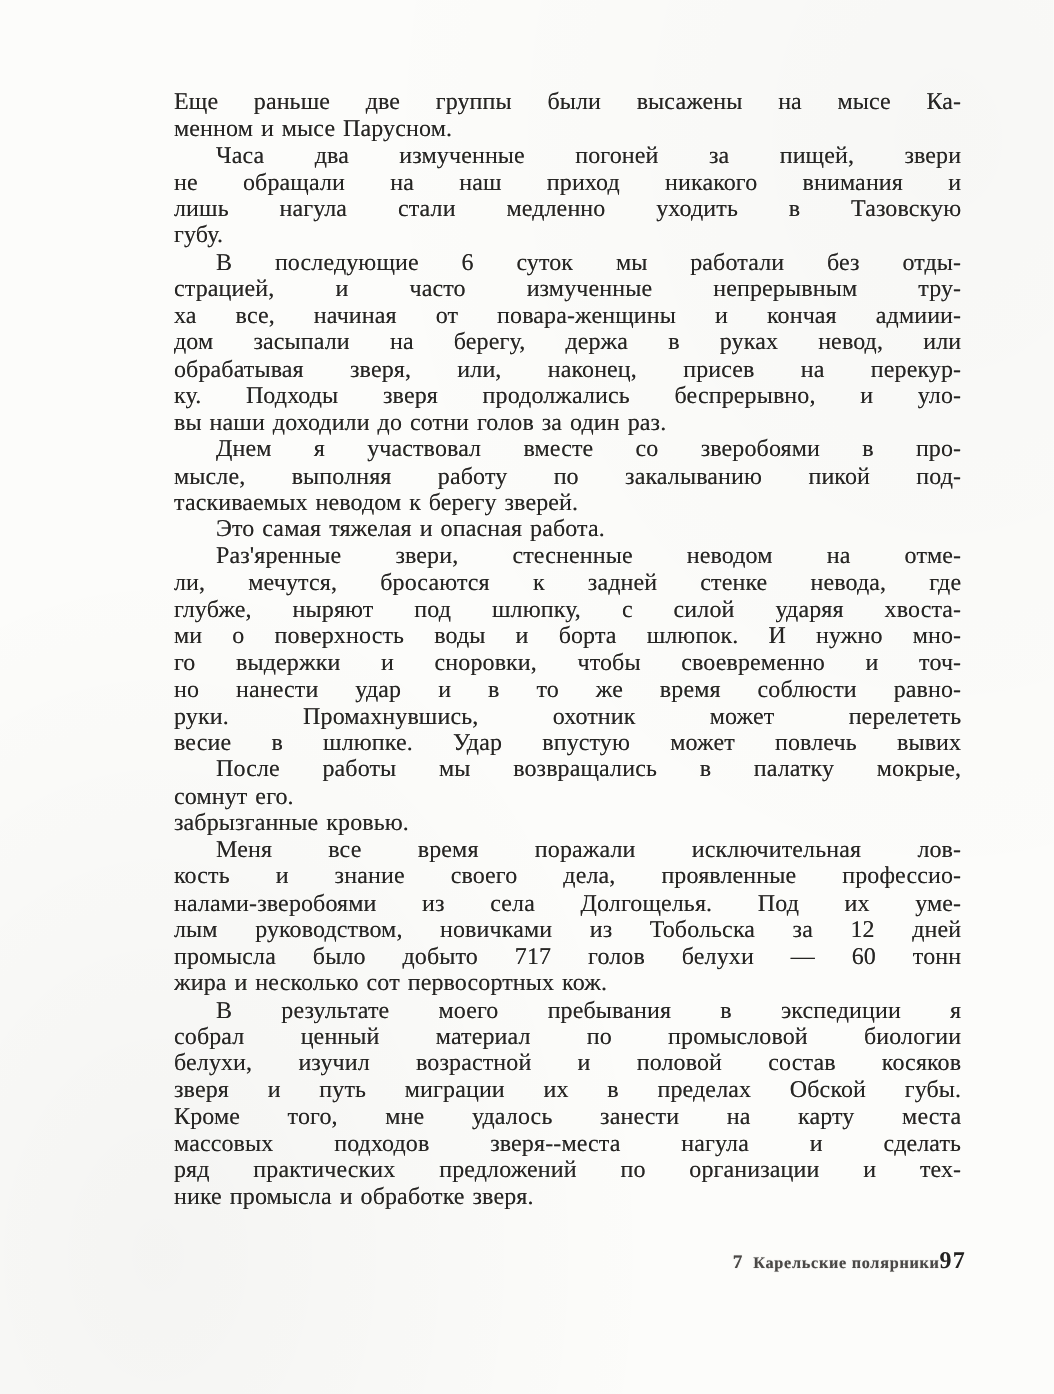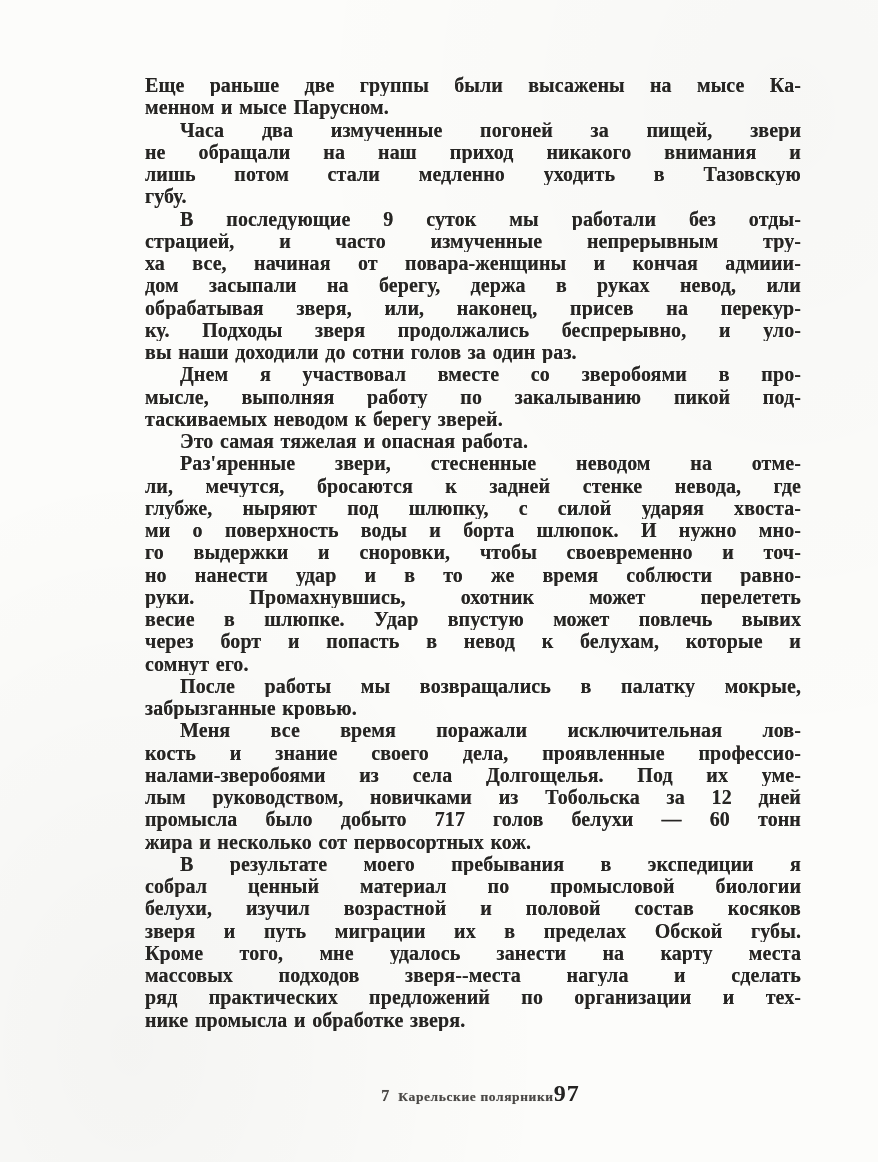--- a/index.html
+++ b/index.html
@@ -23,21 +23,21 @@
       radial-gradient(ellipse at 90% 10%, rgba(0,0,0,0.02), rgba(0,0,0,0) 45%),
       #fcfcfa;
   }
   .text-block {
     position: absolute;
     left: 145px;
     top: 74px;
     width: 656px;
     font-size: 20px;
     line-height: 22.25px;
-    font-weight: bold;
+    font-weight: normal;
     color: #262523;
     letter-spacing: 0.1px;
     word-spacing: 1.5px;
     text-shadow: 0 0 0.5px rgba(30,28,26,0.55);
   }
   .line {
     height: 22.25px;
     overflow: hidden;
     text-align: justify;
     text-align-last: justify;
@@ -49,78 +49,76 @@
   }
   .line.indent {
     text-indent: 35px;
   }
   .footer {
     position: absolute;
     left: 145px;
     top: 1040px;
     width: 660px;
     display: flex;
-    justify-content: center;
+    justify-content: flex-end;
     align-items: baseline;
-    margin-top: 40px;
   }
   .signature {
     padding-left: 11px;
     color: #4a4846;
     letter-spacing: 0.6px;
     font-size: 13.5px;
     font-weight: bold;
     text-shadow: 0 0 0.7px rgba(60,58,56,0.5);
   }
   .signature .sig-number {
     font-size: 16px;
     margin-right: 9px;
     letter-spacing: 0;
   }
   .page-number {
-    font-size: 24px;
+    font-size: 20px;
     font-weight: bold;
     color: #232221;
     letter-spacing: 1px;
   }
 </style>
 </head>
 <body>
 
 <div class="page">
 
   <div class="text-block">
       <div class="line">Еще раньше две группы были высажены на мысе Ка-</div>
       <div class="line last">менном и мысе Парусном.</div>
       <div class="line indent">Часа два измученные погоней за пищей, звери</div>
       <div class="line">не обращали на наш приход никакого внимания и</div>
-      <div class="line">лишь потом стали медленно уходить в Тазовскую</div>
+      <div class="line">лишь нагула стали медленно уходить в Тазовскую</div>
       <div class="line last">губу.</div>
-      <div class="line indent">В последующие 9 суток мы работали без отды-</div>
+      <div class="line indent">В последующие 6 суток мы работали без отды-</div>
       <div class="line">страцией, и часто измученные непрерывным тру-</div>
       <div class="line">ха все, начиная от повара-женщины и кончая адмиии-</div>
       <div class="line">дом засыпали на берегу, держа в руках невод, или</div>
       <div class="line">обрабатывая зверя, или, наконец, присев на перекур-</div>
       <div class="line">ку. Подходы зверя продолжались беспрерывно, и уло-</div>
       <div class="line last">вы наши доходили до сотни голов за один раз.</div>
       <div class="line indent">Днем я участвовал вместе со зверобоями в про-</div>
       <div class="line">мысле, выполняя работу по закалыванию пикой под-</div>
       <div class="line last">таскиваемых неводом к берегу зверей.</div>
       <div class="line indent last">Это самая тяжелая и опасная работа.</div>
       <div class="line indent">Раз'яренные звери, стесненные неводом на отме-</div>
       <div class="line">ли, мечутся, бросаются к задней стенке невода, где</div>
       <div class="line">глубже, ныряют под шлюпку, с силой ударяя хвоста-</div>
       <div class="line">ми о поверхность воды и борта шлюпок. И нужно мно-</div>
       <div class="line">го выдержки и сноровки, чтобы своевременно и точ-</div>
       <div class="line">но нанести удар и в то же время соблюсти равно-</div>
       <div class="line">руки. Промахнувшись, охотник может перелететь</div>
       <div class="line">весие в шлюпке. Удар впустую может повлечь вывих</div>
-      <div class="line">через борт и попасть в невод к белухам, которые и</div>
+      <div class="line indent">После работы мы возвращались в палатку мокрые,</div>
       <div class="line last">сомнут его.</div>
-      <div class="line indent">После работы мы возвращались в палатку мокрые,</div>
       <div class="line last">забрызганные кровью.</div>
       <div class="line indent">Меня все время поражали исключительная лов-</div>
       <div class="line">кость и знание своего дела, проявленные профессио-</div>
       <div class="line">налами-зверобоями из села Долгощелья. Под их уме-</div>
       <div class="line">лым руководством, новичками из Тобольска за 12 дней</div>
       <div class="line">промысла было добыто 717 голов белухи — 60 тонн</div>
       <div class="line last">жира и несколько сот первосортных кож.</div>
       <div class="line indent">В результате моего пребывания в экспедиции я</div>
       <div class="line">собрал ценный материал по промысловой биологии</div>
       <div class="line">белухи, изучил возрастной и половой состав косяков</div>

